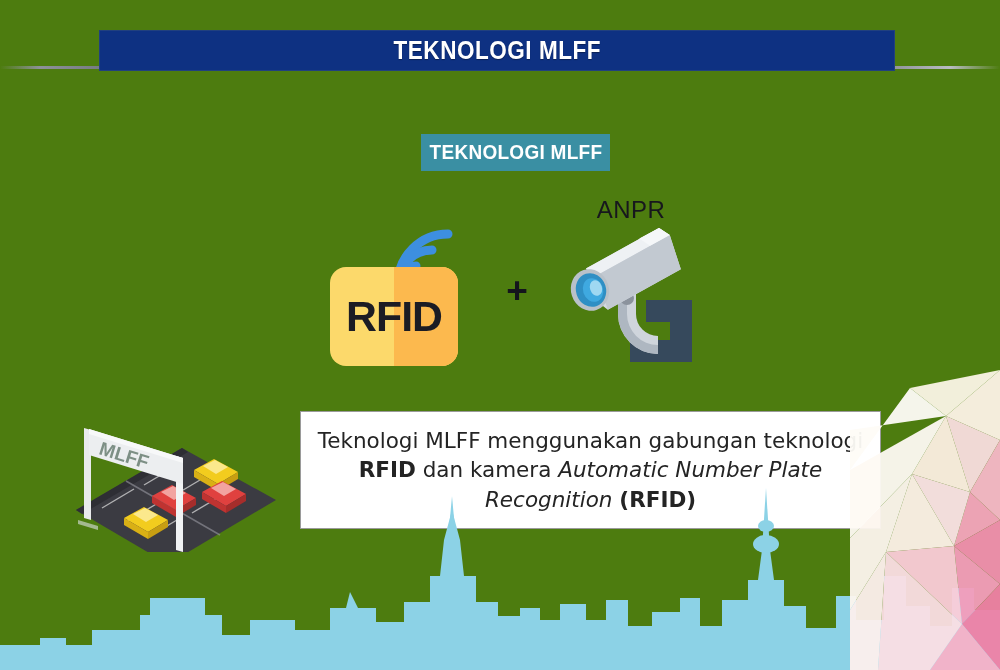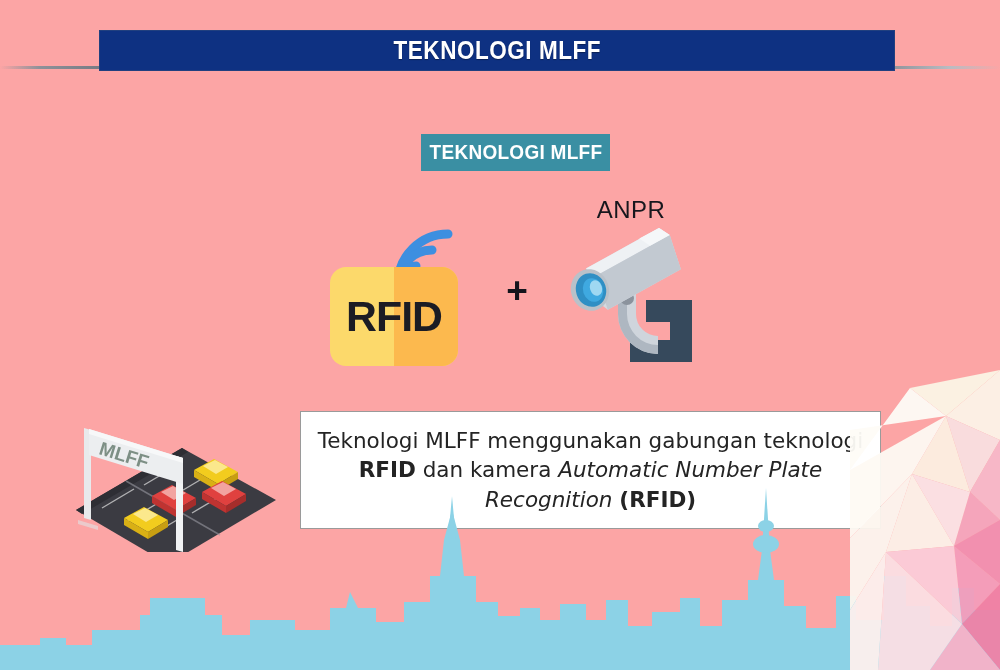--- a/index.html
+++ b/index.html
@@ -4,21 +4,21 @@
 <style>
   html, body {
     margin: 0;
     padding: 0;
     background: #ffffff;
   }
   #slide {
     position: relative;
     width: 1000px;
     height: 670px;
-    background: #fca5a5;
+    background: #4d7c0f;
     overflow: hidden;
     font-family: "Liberation Sans", sans-serif;
   }
 
   
   .header-rule {
     position: absolute;
     left: 0;
     top: 66px;
     width: 1000px;

